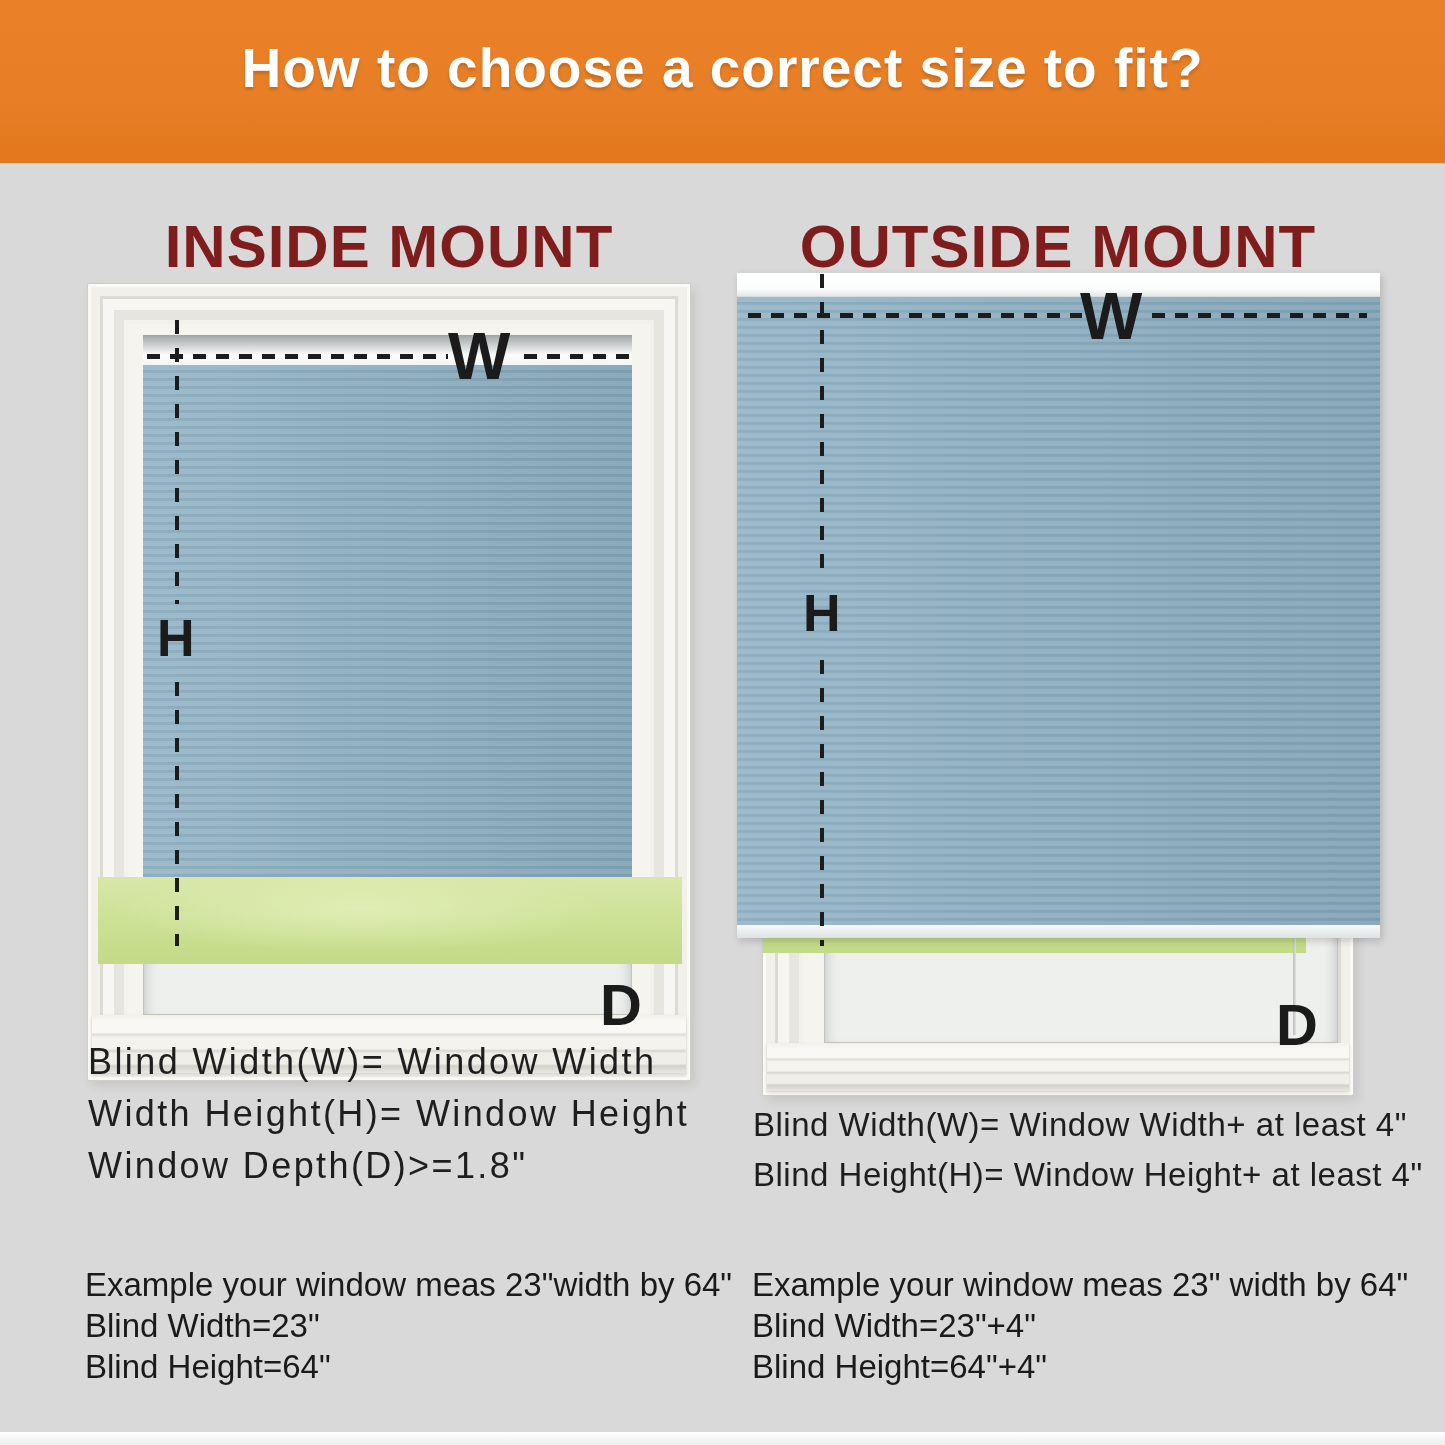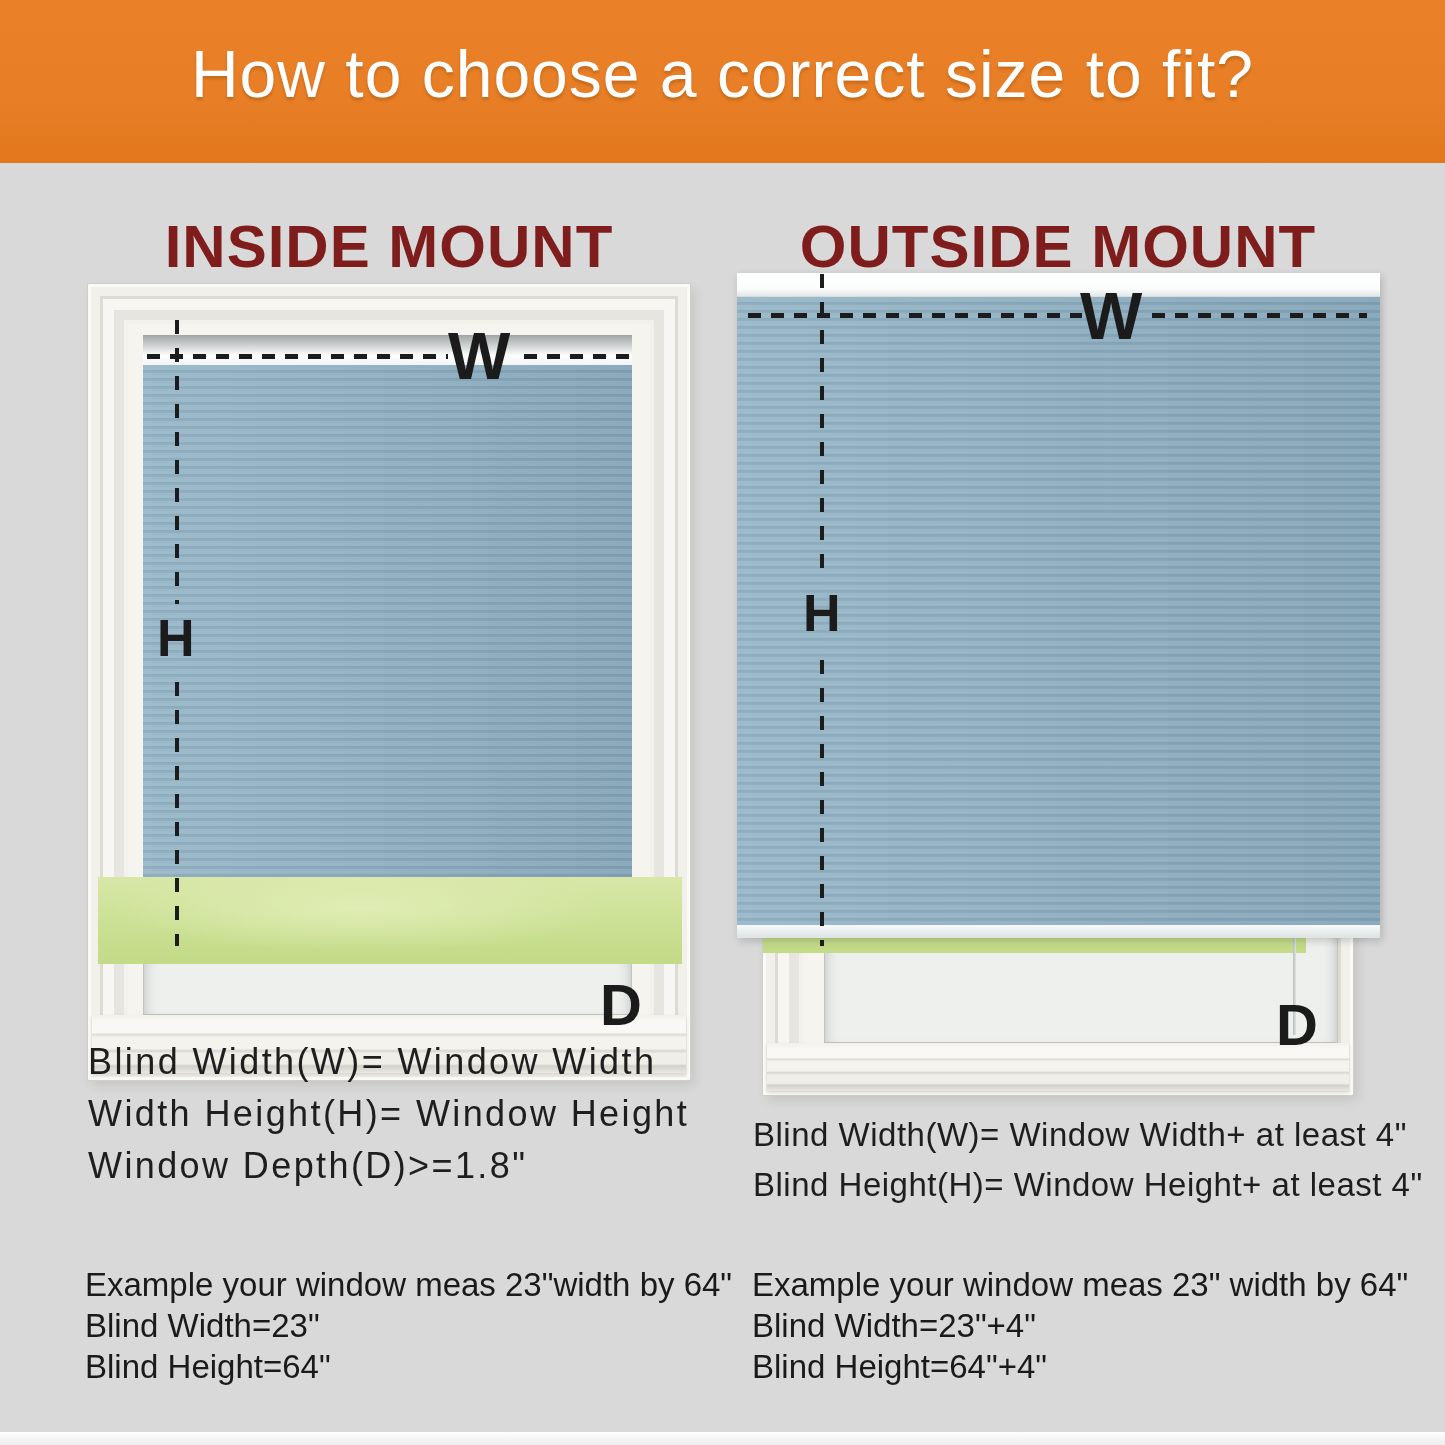--- a/index.html
+++ b/index.html
@@ -2,21 +2,21 @@
 <html><head>
 <meta charset="utf-8">
 <style>
   html,body{margin:0;padding:0;background:#d9d9d9;}
   #canvas{position:relative;width:1445px;height:1445px;background:#d9d9d9;overflow:hidden;
           font-family:"Liberation Sans",sans-serif;color:#1d1d1d;}
 
   
   .banner{position:absolute;left:0;top:0;width:1445px;height:163px;
           background:linear-gradient(180deg,#ea8129 0%,#e87f26 60%,#e2771d 100%);}
-  .banner h1{margin:0;padding-top:36px;text-align:center;font-size:66px;font-weight:normal;
+  .banner h1{margin:0;padding-top:36px;text-align:center;font-size:55px;font-weight:bold;
              letter-spacing:1px;color:#ffffff;text-shadow:0 3px 3px rgba(120,60,0,.30);}
 
   
   .heading{position:absolute;top:212px;font-size:60px;font-weight:800;letter-spacing:1px;
            text-align:center;color:#7f1d1d;white-space:nowrap;}
   .heading.left{left:88px;width:602px;}
   .heading.right{left:763px;width:590px;text-align:center;}
 
   
   .frame{position:absolute;background:#f5f4ef;border-radius:2px;
@@ -69,21 +69,21 @@
   .dash-v{position:absolute;width:4px;
       background:repeating-linear-gradient(180deg,#1c1c1c 0 14px,transparent 14px 28px);}
 
   
   .mlabel{position:absolute;font-weight:800;color:#1b1b1b;line-height:1;white-space:nowrap;}
   .f66{font-size:66px;} .f58{font-size:58px;} .f52{font-size:52px;}
 
   
   .rules{position:absolute;font-size:36px;letter-spacing:2.4px;line-height:52px;
          color:#1e1e1e;white-space:nowrap;}
-  .rules.right{font-size:33px;letter-spacing:0.5px;line-height:50px;margin-top:10px;}
+  .rules.right{font-size:33px;letter-spacing:0.5px;line-height:50px;}
   .example{position:absolute;font-size:33px;letter-spacing:0px;line-height:41px;
          color:#1a1a1a;white-space:nowrap;}
 
   .bottom-strip{position:absolute;left:0;top:1432px;width:1445px;height:13px;
          background:linear-gradient(180deg,#ffffff 0%,#ededed 100%);}
 </style>
 </head>
 <body>
 
 <div id="canvas">

